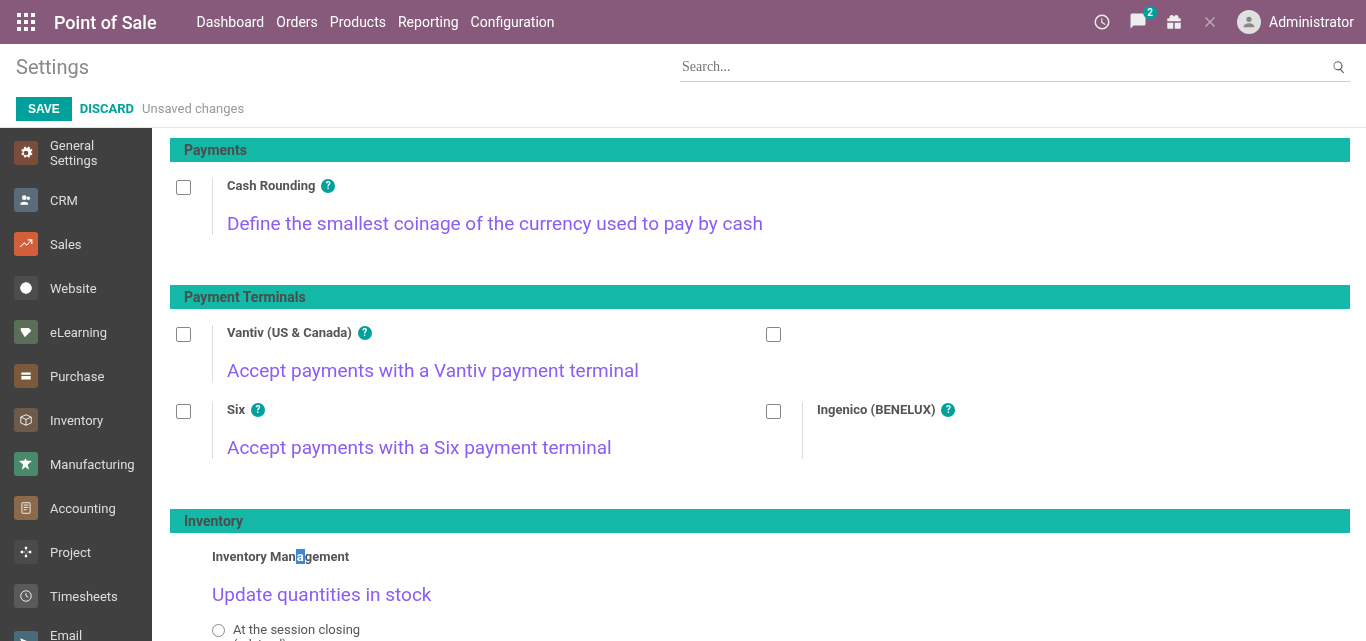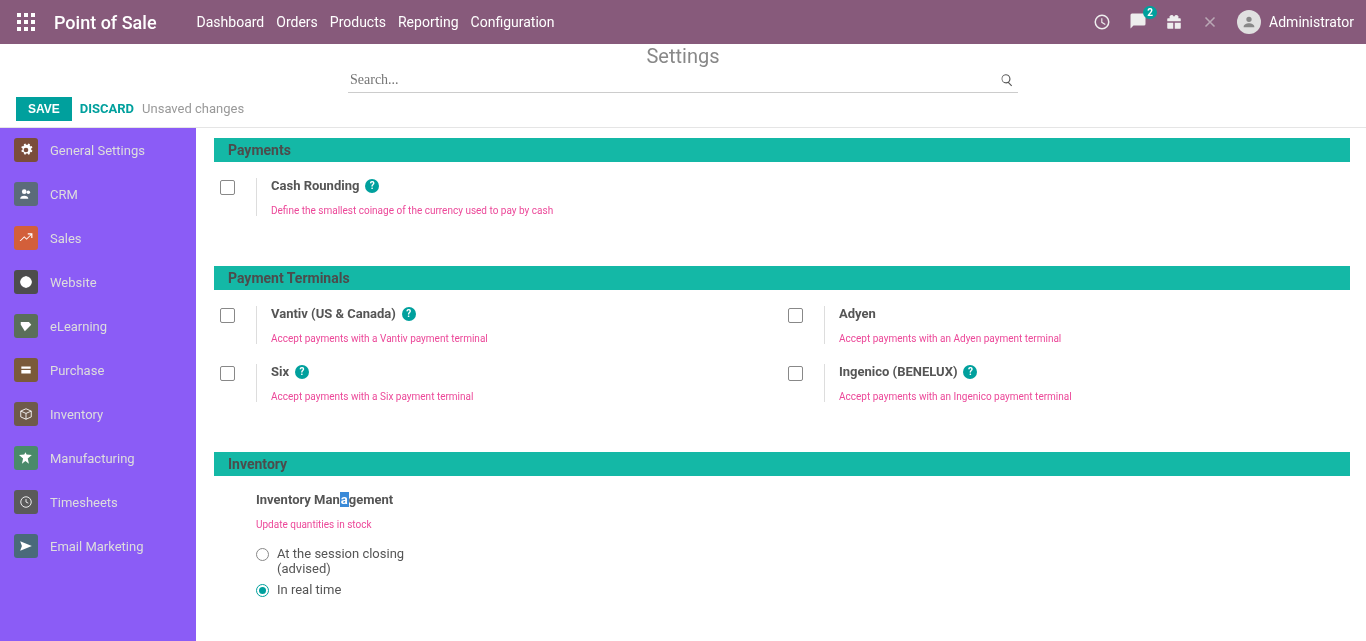--- a/index.html
+++ b/index.html
@@ -14,48 +14,48 @@
 .topbar-spacer { flex: 1; }
 .topbar-right { display: flex; align-items: center; gap: 18px; }
 .ticon { width: 18px; height: 18px; fill: #eee; cursor: pointer; }
 .msg-wrap { position: relative; }
 .badge { position: absolute; top: -6px; right: -10px; background: #00a09d; color: #fff; font-size: 10px; font-weight: 700; padding: 0 4px; border-radius: 8px; line-height: 13px; }
 .user { display: flex; align-items: center; gap: 8px; cursor: pointer; }
 .avatar { width: 24px; height: 24px; border-radius: 50%; background: #e0e0e0; display: flex; align-items: center; justify-content: center; }
 .avatar svg { width: 16px; height: 16px; fill: #888; }
 .username { font-size: 14px; }
 
-.subhead { height: 46px; display: flex; align-items: center; padding: 0 16px; justify-content: space-between; flex-direction: column; }
+.subhead { height: 46px; display: flex; align-items: center; padding: 0 16px; justify-content: space-between; }
 .page-title { font-size: 20px; color: #888; font-weight: 400; }
 .search-wrap { width: 670px; border-bottom: 1px solid #ccc; display: flex; align-items: center; height: 30px; }
 .search-input { flex: 1; border: none; outline: none; font-size: 14px; padding: 4px 2px; color: #666; font-family: Liberation Serif, serif; }
 .search-icon { width: 14px; height: 14px; fill: #555; margin-right: 4px; }
 
 .actionbar { height: 38px; display: flex; align-items: center; padding: 0 16px; gap: 8px; border-bottom: 1px solid #e5e5e5; }
 .btn-save { background: #00a09d; color: #fff; border: none; padding: 5px 12px; font-weight: 700; font-size: 12px; cursor: pointer; }
 .btn-discard { color: #00a09d; font-weight: 700; font-size: 13px; cursor: pointer; }
 .unsaved { color: #999; font-size: 13px; }
 
 .main { display: flex; height: calc(641px - 44px - 46px - 38px); }
-.sidebar { width: 196px; background: #8b5cf6; color: #ddd; overflow-y: auto; position: relative; }
+.sidebar { width: 152px; background: #404040; color: #ddd; overflow-y: auto; position: relative; }
 .sidebar::-webkit-scrollbar { width: 10px; }
 .side-item { display: flex; align-items: center; gap: 12px; padding: 10px 14px; cursor: pointer; font-size: 13px; }
 .sicon { width: 24px; height: 24px; border-radius: 3px; display: flex; align-items: center; justify-content: center; font-size: 12px; flex-shrink: 0; }
 .sicon svg { width: 14px; height: 14px; fill: #fff; }
 
 .content { flex: 1; overflow-y: auto; background: #fff; padding: 10px 16px 0 18px; }
 .section-head { background: #14b8a6; padding: 4px 14px; font-weight: 700; font-size: 14px; color: #4c4c4c; margin-bottom: 16px; }
 .rows { display: flex; flex-wrap: wrap; gap: 0; padding: 0 0 30px 0; }
 .setting { display: flex; width: 50%; padding: 0 20px 20px 6px; }
 .setting.full { width: 100%; justify-content: flex-end; }
 .cbx-col { width: 36px; padding-top: 2px; }
 .cbx { width: 15px; height: 15px; border: 1.5px solid #888; border-radius: 2px; cursor: pointer; }
 .txt-col { flex: 1; border-left: 1px solid #ddd; padding-left: 14px; }
 .stitle { font-weight: 700; color: #555; font-size: 13px; display: flex; align-items: center; gap: 6px; }
-.sdesc { color: #ec4899; font-size: 10px; margin-top: 12px; }
+.sdesc { color: #8b5cf6; font-size: 19px; margin-top: 19px; }
 .help { width: 14px; height: 14px; border-radius: 50%; background: #00a09d; color: #fff; display: inline-flex; align-items: center; justify-content: center; font-size: 10px; font-weight: 700; }
 .radio-row { display: flex; align-items: flex-start; gap: 8px; margin-top: 6px; font-size: 13px; color: #555; }
 .radio { width: 13px; height: 13px; border: 1.5px solid #888; border-radius: 50%; margin-top: 2px; display:flex; align-items:center; justify-content:center; flex-shrink:0; }
 .radio.selected { border-color: #00a09d; }
 .radio.selected::after { content: ""; width: 7px; height: 7px; background: #00a09d; border-radius: 50%; }
 .content::-webkit-scrollbar { width: 14px; }
 .content::-webkit-scrollbar-thumb { background: #c0c0c0; }
 .highlight { background: #3a8ad8; color: #fff; padding: 0 1px; }
 </style>
 </head>
@@ -191,20 +191,38 @@
       </div>
       <div class="side-item">
         <div class="sicon" style="background:#4a8a6a">
           <svg viewBox="0 0 24 24">
             <path d="M22 7l-9-1-2-4-2 4-9 1 7 6-2 9 6-5 6 5-2-9z"></path>
           </svg>
         </div>
         <span>Manufacturing</span>
       </div>
       <div class="side-item">
+        <div class="sicon" style="background:#8a6a4a">
+          <svg viewBox="0 0 24 24">
+            <rect x="5" y="3" width="14" height="18" rx="1" fill="none" stroke="#fff" stroke-width="1.5"></rect>
+            <path d="M8 7h8M8 11h8M8 15h5" stroke="#fff" stroke-width="1.5"></path>
+          </svg>
+        </div>
+        <span>Accounting</span>
+      </div>
+      <div class="side-item">
+        <div class="sicon" style="background:#4a4a4a">
+          <svg viewBox="0 0 24 24">
+            <path d="M10 3h4v4h-4zM3 10h4v4H3zm14 0h4v4h-4zM10 17h4v4h-4z"></path>
+            <path d="M12 7v3M7 12h3m4 0h3m-5 2v3" stroke="#fff" stroke-width="1.2"></path>
+          </svg>
+        </div>
+        <span>Project</span>
+      </div>
+      <div class="side-item">
         <div class="sicon" style="background:#5a5a5a">
           <svg viewBox="0 0 24 24">
             <circle cx="12" cy="12" r="9" fill="none" stroke="#fff" stroke-width="1.5"></circle>
             <path d="M12 7v5l4 2" stroke="#fff" stroke-width="1.5" fill="none"></path>
           </svg>
         </div>
         <span>Timesheets</span>
       </div>
       <div class="side-item">
         <div class="sicon" style="background:#4a6a7a">
@@ -245,26 +263,20 @@
               <span>Vantiv (US &amp; Canada)</span>
               <span class="help">?</span>
             </div>
           <div class="sdesc">Accept payments with a Vantiv payment terminal</div>
         </div>
       </div>
       <div class="setting">
         <div class="cbx-col">
             <div class="cbx"></div>
           </div>
-        <div class="txt-col">
-          <div class="stitle">
-              <span>Adyen</span>
-            </div>
-          <div class="sdesc">Accept payments with an Adyen payment terminal</div>
-        </div>
       </div>
       <div class="setting">
         <div class="cbx-col">
             <div class="cbx"></div>
           </div>
         <div class="txt-col">
           <div class="stitle">
               <span>Six</span>
               <span class="help">?</span>
             </div>
@@ -273,21 +285,20 @@
       </div>
       <div class="setting">
         <div class="cbx-col">
             <div class="cbx"></div>
           </div>
         <div class="txt-col">
           <div class="stitle">
               <span>Ingenico (BENELUX)</span>
               <span class="help">?</span>
             </div>
-          <div class="sdesc">Accept payments with an Ingenico payment terminal</div>
         </div>
       </div>
     </div>
 
     <div class="section-head">Inventory</div>
     <div class="rows">
       <div class="setting full">
         <div class="cbx-col"></div>
         <div class="txt-col" style="border-left:none; padding-left:0;">
           <div class="stitle">

